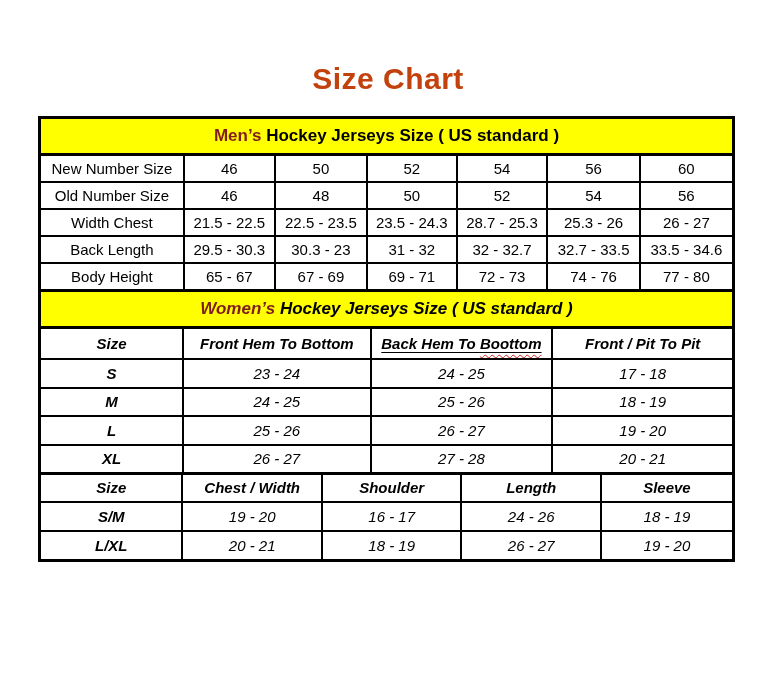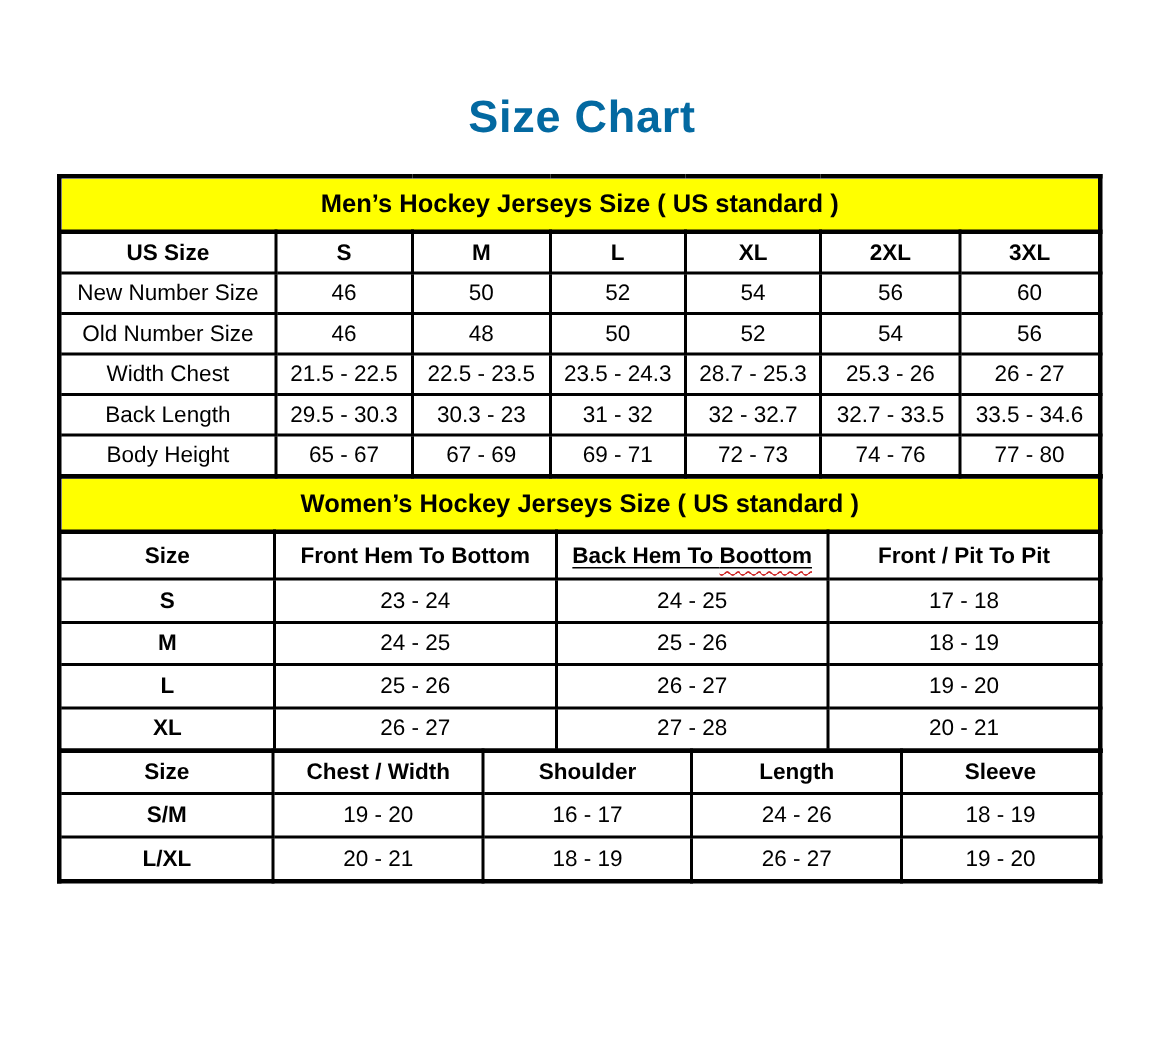--- a/index.html
+++ b/index.html
@@ -15,51 +15,51 @@
   .page {
     width: 776px;
     padding-top: 62px;
     box-sizing: border-box;
   }
   h1.title {
     margin: 0 0 20px 0;
     text-align: center;
     font-size: 30px;
     font-weight: 700;
-    color: #0369a1;
+    color: #c2410c;
     letter-spacing: 0.5px;
   }
   table.tbl {
     border-collapse: collapse;
     table-layout: fixed;
     width: 697px;
     margin-left: 38px;
     border: 3px solid #000;
   }
-  table.tbl + table.tbl { margin-top: -3px; }
+  table.tbl + table.tbl { margin-top: -3px; font-style: italic; }
   .tbl th, .tbl td {
     border: 2px solid #000;
     text-align: center;
     vertical-align: middle;
     padding: 0 2px;
     font-size: 15px;
     line-height: 1.15;
     overflow: hidden;
     white-space: nowrap;
   }
   .tbl th { font-weight: 700; }
   .tbl td { font-weight: 400; }
   th.band {
     background: #ffff00;
     font-size: 17px;
     font-weight: 700;
     height: 34px;
     border: 3px solid #000;
   }
-  .band-hl { color: #000000; }
+  .band-hl { color: #7f1d1d; }
   .mens  th.colhdr, .mens  td { height: 25px; }
   .womens th.colhdr { height: 29px; }
   .womens td { height: 26.5px; }
   .youth th.colhdr { height: 26px; }
   .youth td { height: 27px; margin-top: 35px; }
   td.rowlabel-bold { font-weight: 700; }
   .u {
     text-decoration: underline;
     text-decoration-color: #000;
     text-underline-offset: 3px;
@@ -87,29 +87,20 @@
         <col style="width:13.3%">
       <col style="width:12.9%">
         <col style="width:13.1%">
         <col style="width:13.3%">
         <col style="width:13.5%">
     </colgroup>
     <thead>
       <tr>
         <th class="band" colspan="7"><span class="band-hl">Men’s</span> <span>Hockey Jerseys Size ( US standard )</span></th>
       </tr>
-      <tr>
-        <th class="colhdr">US Size</th>
-        <th class="colhdr">S</th>
-        <th class="colhdr">M</th>
-        <th class="colhdr">L</th>
-        <th class="colhdr">XL</th>
-        <th class="colhdr">2XL</th>
-        <th class="colhdr">3XL</th>
-      </tr>
     </thead>
     <tbody>
       <tr>
         <td>New Number Size</td>
         <td>46</td>
         <td>50</td>
         <td>52</td>
         <td>54</td>
         <td>56</td>
         <td>60</td>

